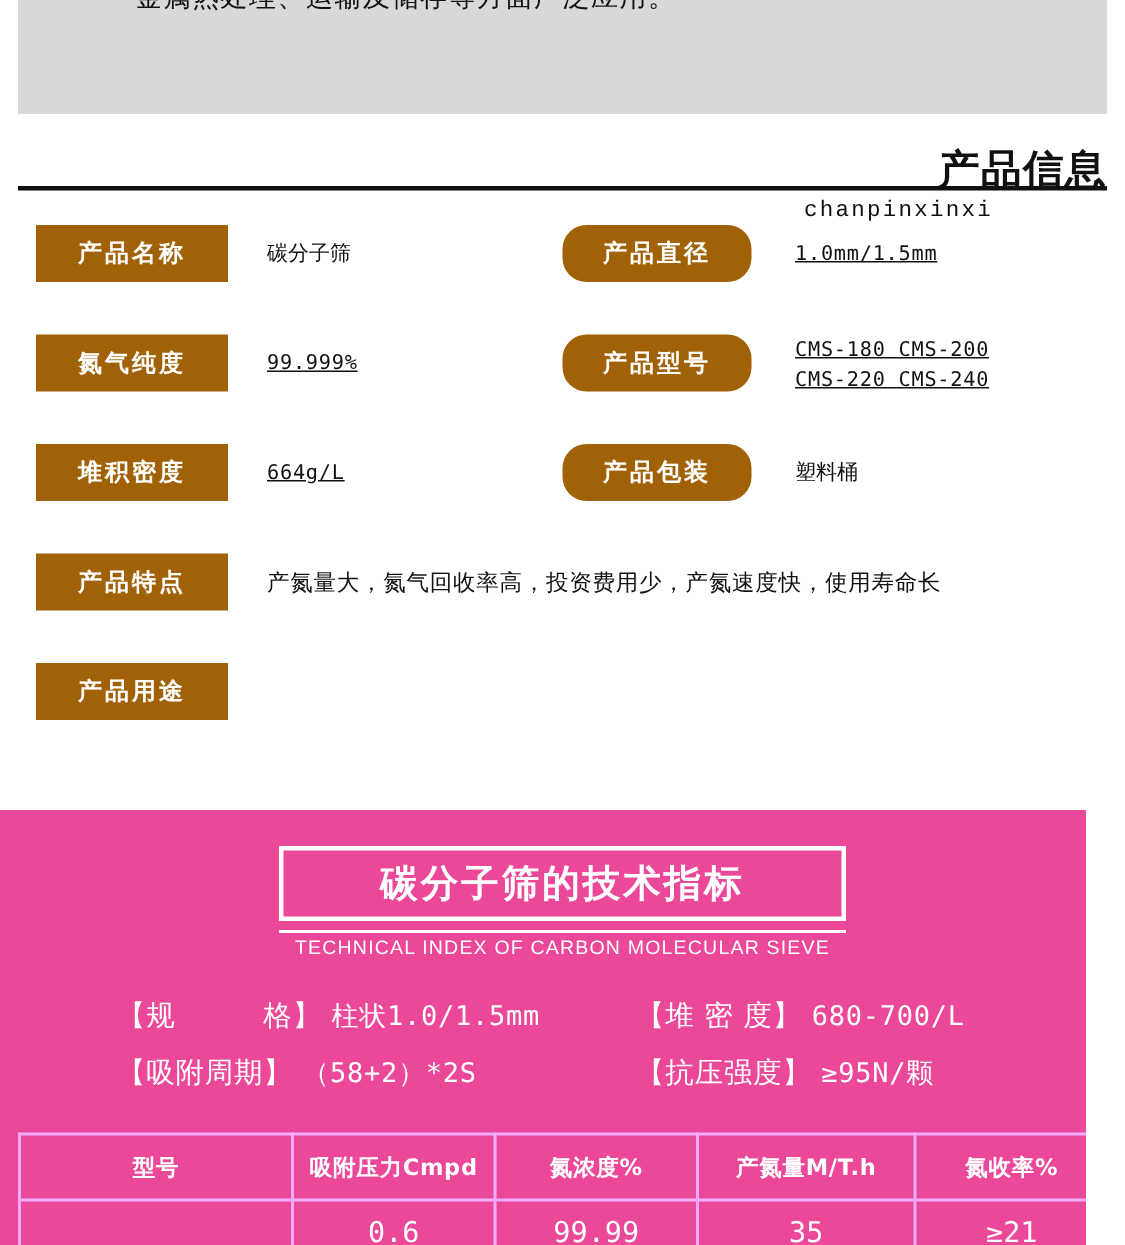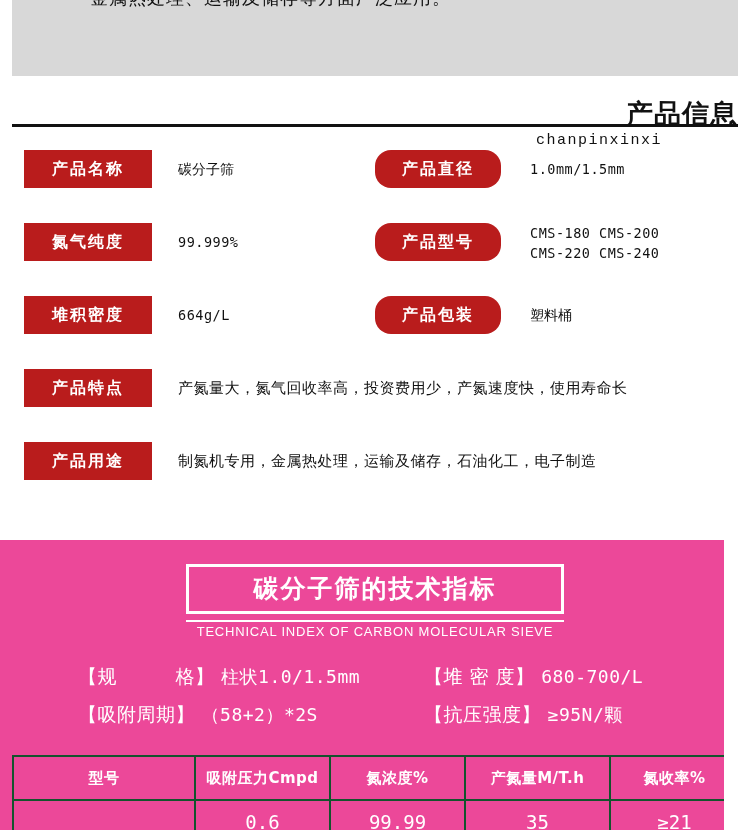--- a/index.html
+++ b/index.html
@@ -78,21 +78,21 @@
     left: 0;
     top: 150px;
     width: 750px;
   }
   .spec-row {
     position: relative;
     height: 73px;
   }
   .tag {
     position: absolute;
-    background: #b91c1c;
+    background: #a16207;
     color: #ffffff;
     font-size: 16px;
     font-weight: bold;
     letter-spacing: 2px;
     text-align: center;
     line-height: 38px;
     height: 38px;
     box-sizing: border-box;
   }
   .tag.left  { left: 24px;  width: 128px; }
@@ -105,20 +105,21 @@
     line-height: 38px;
     height: 38px;
     white-space: nowrap;
   }
   .val.left  { left: 178px; }
   .val.right { left: 530px; }
   .val.mono {
     font-family: "DejaVu Sans Mono", "Liberation Mono", monospace;
     font-size: 13.5px;
     letter-spacing: 0.5px;
+    text-decoration: underline;
   }
   .val.two-line {
     line-height: 20px;
     height: 40px;
     padding-top: 0px;
   }
   .val.two-line span { display: block; }
   .val.wide { left: 178px; font-size: 15px; letter-spacing: 0.5px; }
 
   
@@ -197,21 +198,21 @@
   
   .tbl {
     position: absolute;
     left: 12px;
     top: 215px;
     width: 726px;
     border-collapse: collapse;
     table-layout: fixed;
   }
   .tbl th, .tbl td {
-    border: 2px solid #14532d;
+    border: 2px solid #f0abfc;
     text-align: center;
     color: #ffffff;
     height: 34px;
     padding: 4px;
   }
   .tbl th {
     font-size: 15px;
     font-weight: bold;
     letter-spacing: 0.5px;
   }
@@ -264,21 +265,20 @@
     <div class="val right">塑料桶</div>
   </div>
 
   <div class="spec-row">
     <div class="tag left">产品特点</div>
     <div class="val wide">产氮量大，氮气回收率高，投资费用少，产氮速度快，使用寿命长</div>
   </div>
 
   <div class="spec-row">
     <div class="tag left">产品用途</div>
-    <div class="val wide">制氮机专用，金属热处理，运输及储存，石油化工，电子制造</div>
   </div>
 
 </div>
 
 <div class="black-section">
 
   <div class="tech-box">
     <div class="tech-box-title">碳分子筛的技术指标</div>
   </div>
   <div class="tech-underline"></div>

